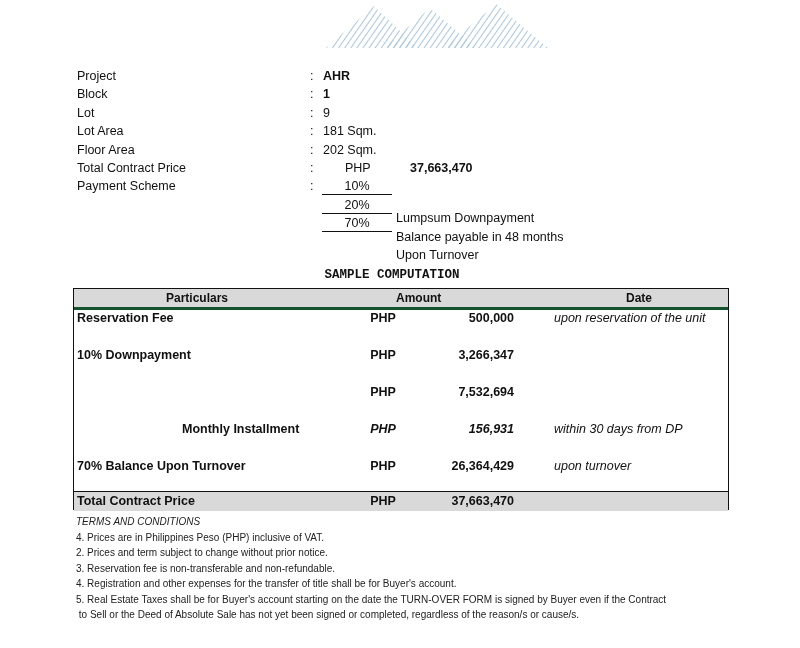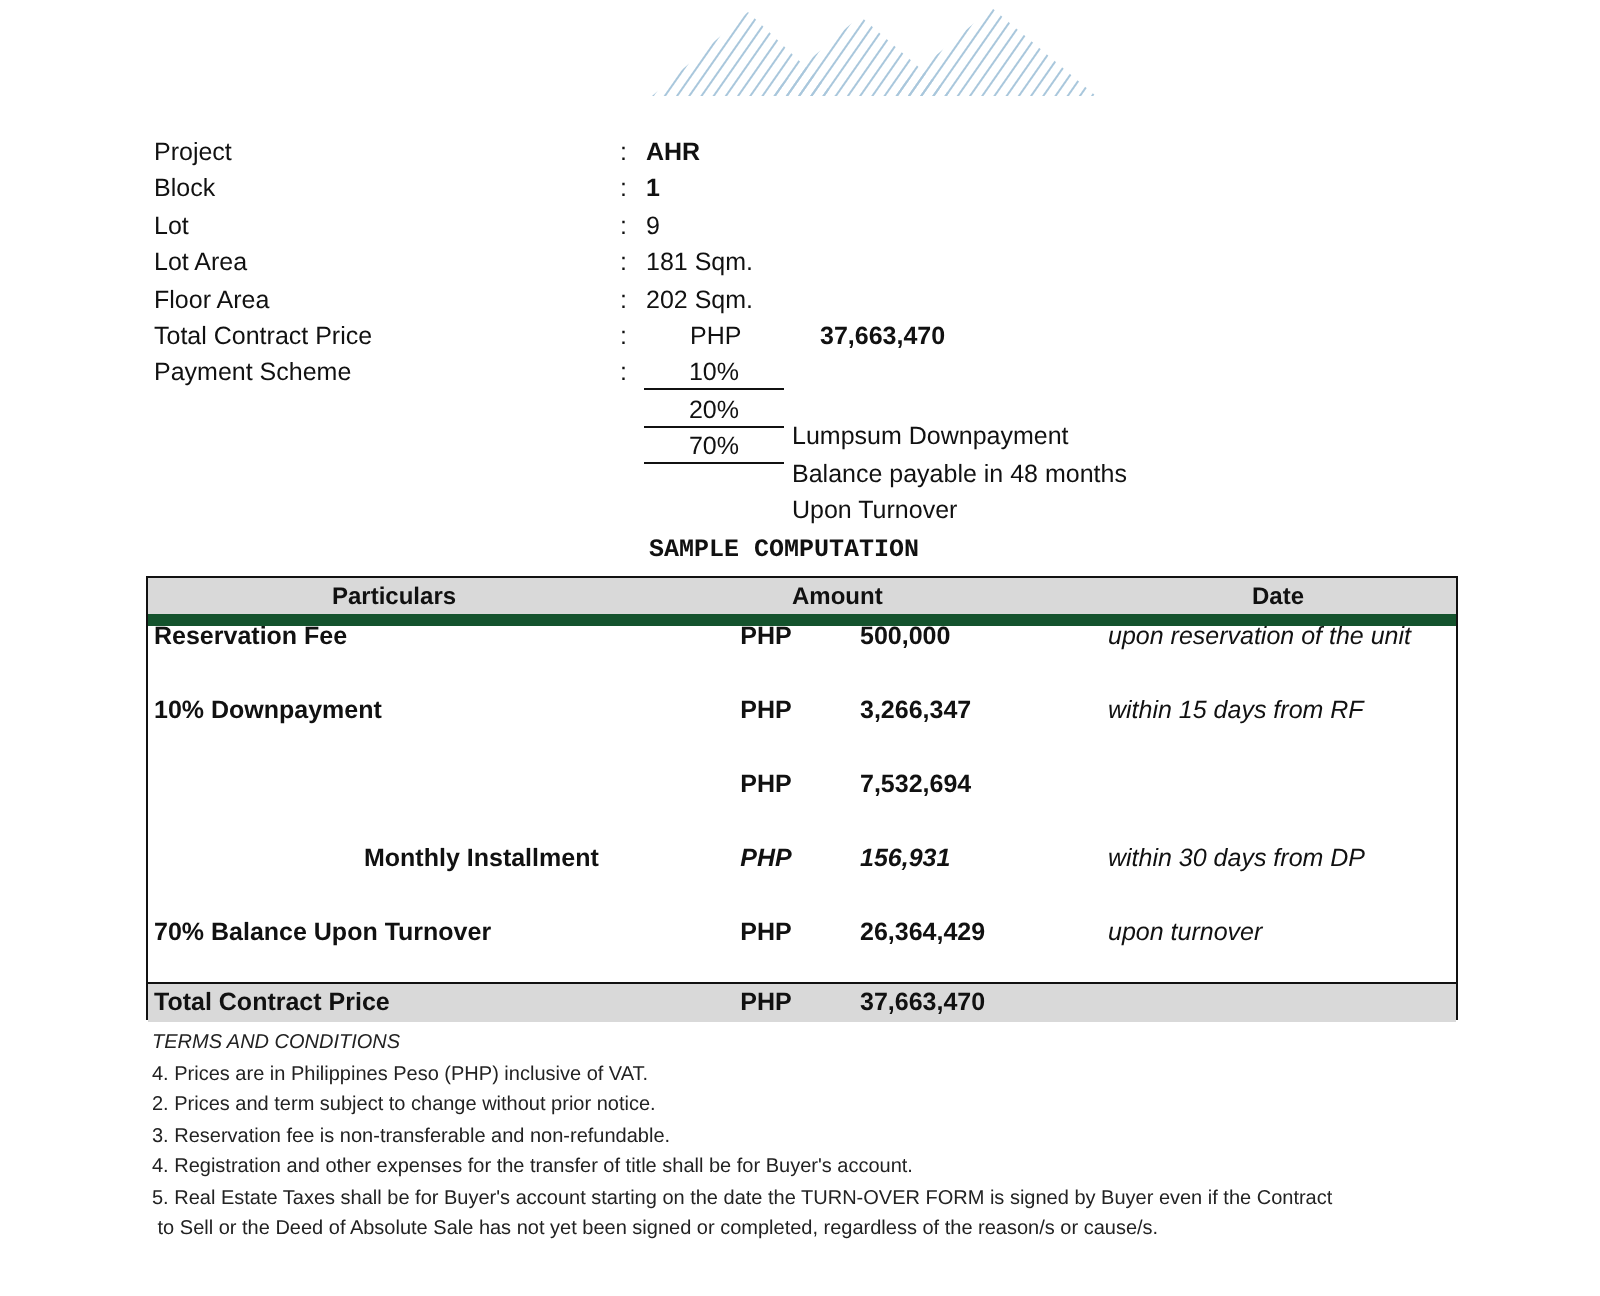--- a/index.html
+++ b/index.html
@@ -14,27 +14,27 @@
   .php-label { position: absolute; left: 268px; }
   .tcp-val { position: absolute; left: 333px; font-weight: bold; }
   .pct { position: absolute; left: 245px; width: 70px; text-align: center; }
   .pct.ul { border-bottom: 1px solid #111; height: 17px; }
   .pct-desc { position: absolute; left: 319px; margin-top: 32px; }
   .sample-title { position: absolute; left: 0; width: 784px; top: 268px; text-align: center;
                   font-weight: bold; font-size: 12.5px; font-family: Liberation Mono, monospace; }
   .table { position: absolute; left: 73px; top: 288px; width: 656px; height: 222px;
            border: 1.5px solid #111; box-sizing: border-box; }
   .thead { position: absolute; left: 0; top: 0; width: 100%; height: 18px; background: #d9d9d9;
-           border-bottom: 6px solid #14532d; }
+           border-bottom: 3px solid #14532d; }
   .th { position: absolute; top: 1px; line-height: 16px; font-weight: bold; font-size: 12px; }
   .tr { position: absolute; left: 0; width: 100%; height: 18px; line-height: 18px; }
   .td { position: absolute; white-space: nowrap; }
   .c-part { left: 3px; font-weight: bold; }
   .c-cur { left: 294px; width: 30px; text-align: center; font-weight: bold; }
-  .c-amt { left: 356px; width: 84px; text-align: left; font-weight: bold; }
+  .c-amt { left: 356px; width: 84px; text-align: right; font-weight: bold; }
   .c-date { left: 480px; font-style: italic; }
   .italic { font-style: italic; }
   .total-row { background: #d9d9d9; border-top: 1px solid #111; top: 202px; height: 19px; }
   .terms { position: absolute; left: 76px; top: 514px; font-size: 10px; line-height: 15.5px; color: #222; }
   .terms-title { font-style: italic; }
 </style>
 </head>
 <body>
 
 <svg class="logo" viewBox="0 0 222 46">
@@ -108,21 +108,20 @@
   <div class="tr" style="top:20px">
     <span class="td c-part">Reservation Fee</span>
     <span class="td c-cur">PHP</span>
     <span class="td c-amt">500,000</span>
     <span class="td c-date">upon reservation of the unit</span>
   </div>
   <div class="tr" style="top:57px">
     <span class="td c-part">10% Downpayment</span>
     <span class="td c-cur">PHP</span>
     <span class="td c-amt">3,266,347</span>
-    <span class="td c-date">within 15 days from RF</span>
   </div>
   <div class="tr" style="top:94px">
     <span class="td c-cur">PHP</span>
     <span class="td c-amt">7,532,694</span>
     <span class="td c-date"></span>
   </div>
   <div class="tr" style="top:131px">
     <span class="td c-part" style="left:108px">Monthly Installment</span>
     <span class="td c-cur italic">PHP</span>
     <span class="td c-amt italic">156,931</span>

